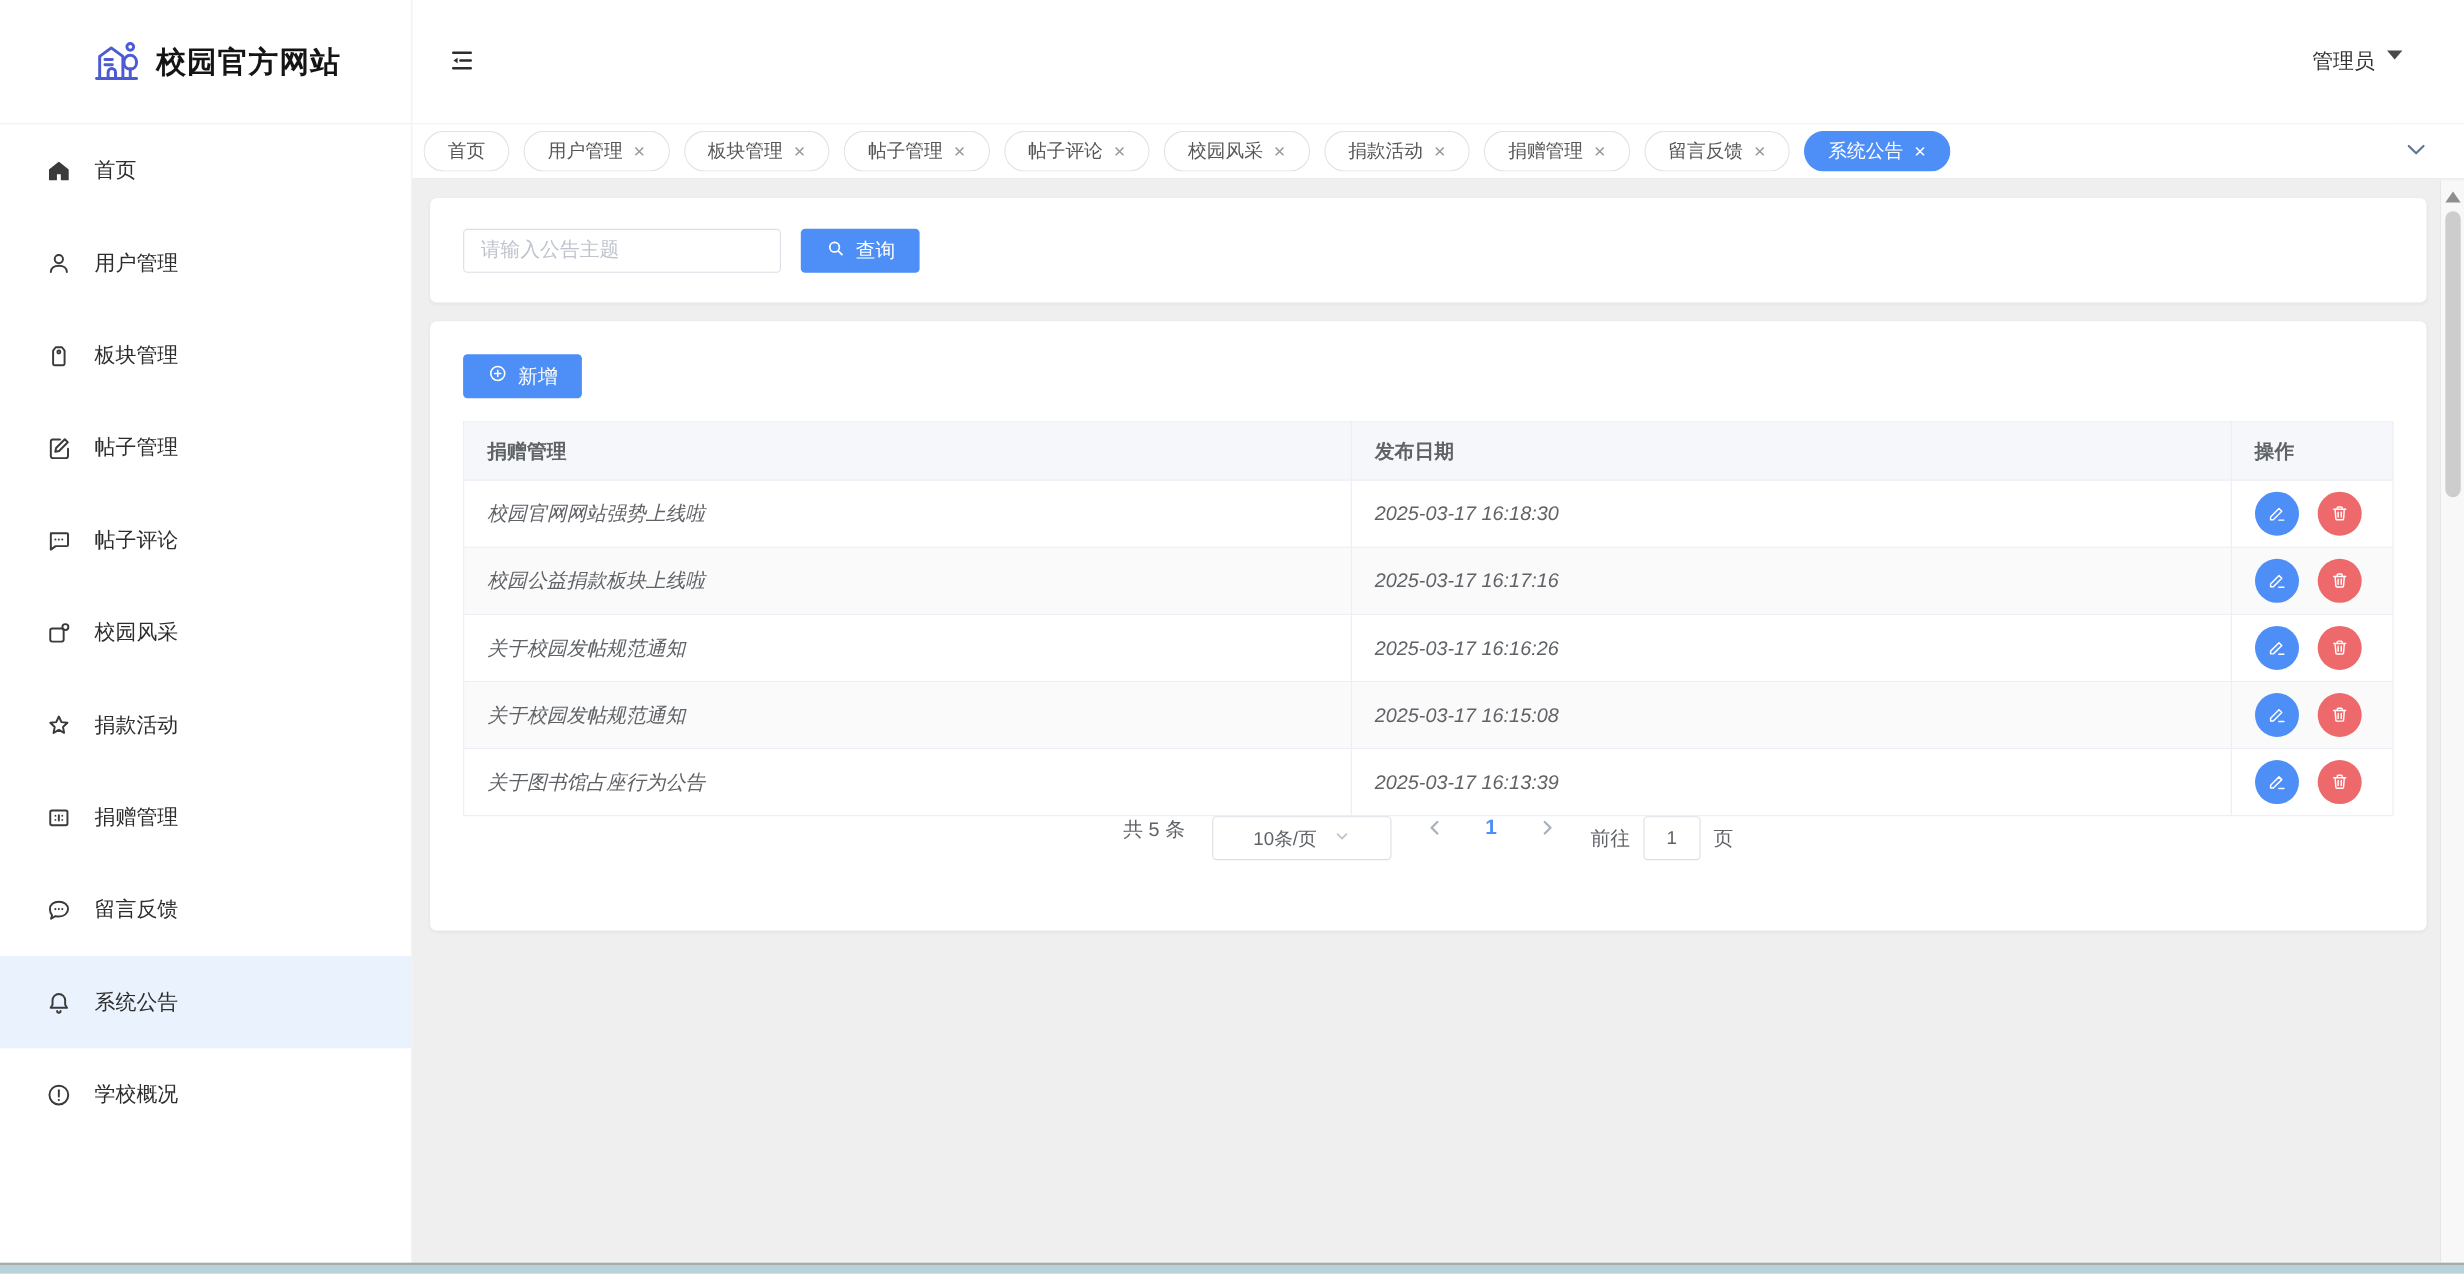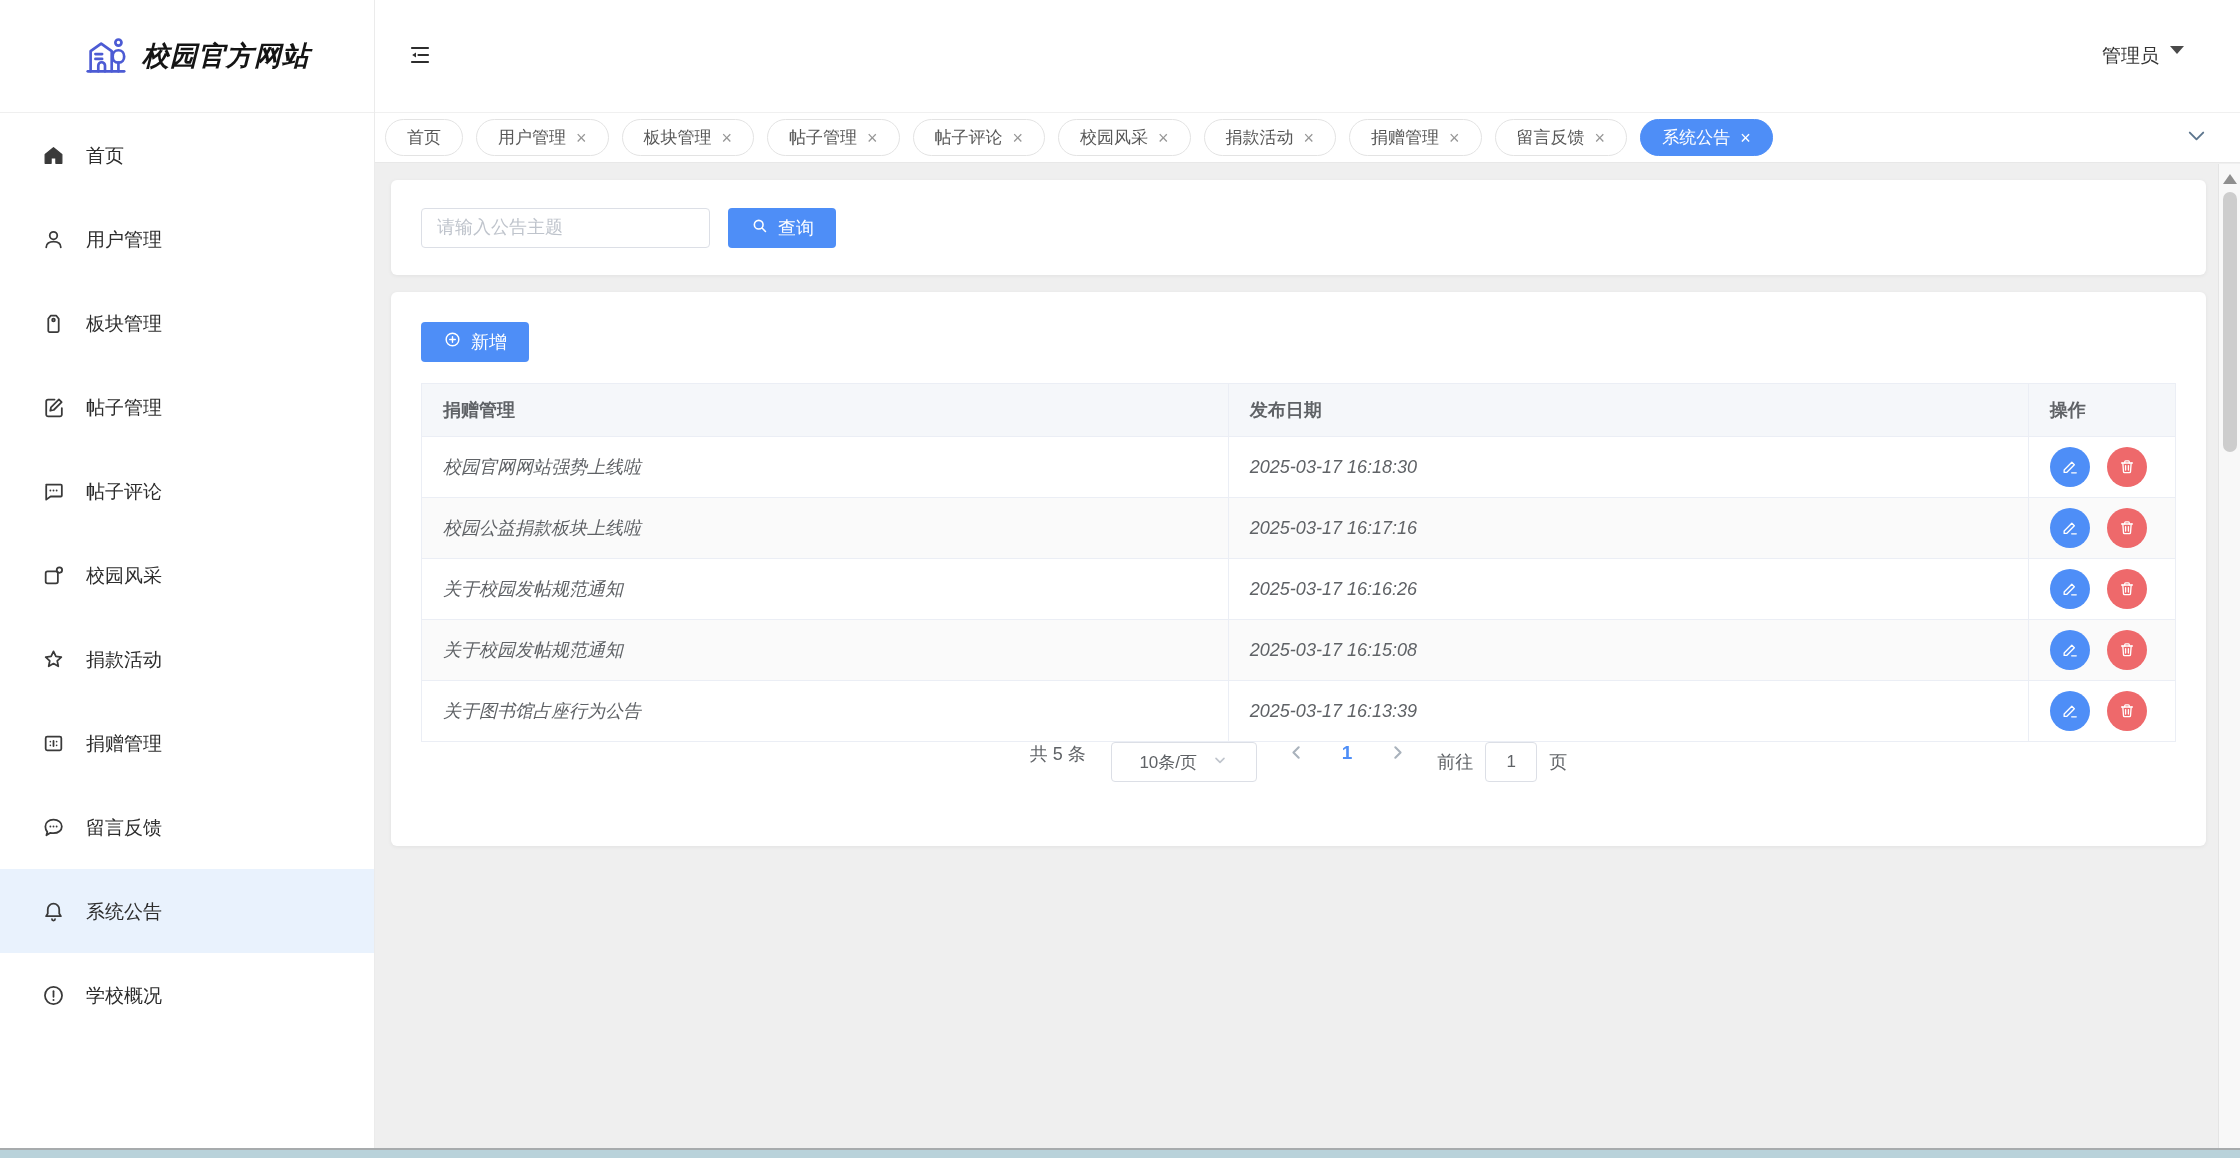--- a/index.html
+++ b/index.html
@@ -4,21 +4,21 @@
 <style>
   * { box-sizing: border-box; margin: 0; padding: 0; }
   html,body { background:#dcdcdc; }
   body { font-family: "Liberation Sans", "DejaVu Sans", sans-serif; }
   .screen { width:2240px; height:1158px; position:relative; background:#efefef; overflow:hidden; display:flex; }
 
   
   .sidebar { width:375px; height:1148px; background:#fff; border-right:1px solid #ebebeb; flex-shrink:0; }
   .logo { height:113px; display:flex; align-items:center; padding-left:82px; gap:14px; border-bottom:1px solid #efefef; }
   .logo-icon svg { width:46px; height:46px; color:#4c5bd4; display:block; }
-  .logo-title { font-size:27px; font-weight:700; color:#141414; letter-spacing:1px;font-style:italic; }
+  .logo-title { font-size:27px; font-weight:700; color:#141414; letter-spacing:1px; }
   .menu { }
   .side-item { height:84px; display:flex; align-items:center; padding-left:41px; gap:20px; font-size:19px; color:#2d2d2d; cursor:pointer; }
   .side-item.active { background:#e9f2fd; }
   .side-icon svg { width:25px; height:25px; display:block; color:#3a3a3a; }
   .side-label { line-height:1; }
 
   
   .main { flex:1; min-width:0; height:1148px; display:flex; flex-direction:column; }
   .topbar { height:113px; background:#fff; border-bottom:1px solid #f0f0f0; display:flex; align-items:center; justify-content:space-between; padding:0 56px 0 33px; flex-shrink:0; }
   .collapse-btn { background:none; border:none; cursor:pointer; display:flex; }
@@ -52,21 +52,21 @@
   .tbl td { height:61px; font-size:18px; color:#5f6266; background:#fff;font-style:italic; }
   tr.striped td { background:#fafafa; }
   .action-wrap { display:flex; gap:17px; align-items:center; }
   .circle-btn { width:40px; height:40px; border-radius:50%; display:inline-flex; align-items:center; justify-content:center; border:none; cursor:pointer; color:#fff; padding:0; }
   .circle-btn span { display:flex; }
   .circle-btn.edit { background:var(--primary); }
   .circle-btn.del { background:var(--danger); }
   .circle-btn svg { width:20px; height:20px; }
 
   .pagination { display:flex; align-items:flex-start; justify-content:center; gap:25px; height:104px; font-size:18px; color:#5f6266; }
-  .page-size { width:146px; height:40px; border:1px solid #dcdfe6; border-radius:4px; display:flex; align-items:center; justify-content:center; gap:15px; font-size:17px; color:#5f6266; background:#fff; cursor:pointer; }
+  .page-size { width:163px; height:40px; border:1px solid #dcdfe6; border-radius:4px; display:flex; align-items:center; justify-content:center; gap:15px; font-size:17px; color:#5f6266; background:#fff; cursor:pointer; }
   .page-size svg { width:16px; height:16px; color:#bfc4cc; }
   .page-arrow { background:none; border:none; cursor:pointer; display:flex; padding:0 4px; }
   .page-arrow svg { width:21px; height:21px; color:#a9b2bc; }
   .page-num { color:var(--primary); font-weight:700; font-size:19px; padding:0 6px; cursor:pointer; }
   .goto-group { display:flex; align-items:center; gap:12px; }
   .goto-input { width:52px; height:40px; border:1px solid #dcdfe6; border-radius:4px; text-align:center; font-size:17px; color:#5f6266; outline:none; }
 
   
   .vscroll { position:absolute; top:164px; right:0; bottom:10px; width:22px; background:#f8f8f8; border-left:1px solid #e4e4e4; }
   .vscroll-arrow { width:0; height:0; border-left:7px solid transparent; border-right:7px solid transparent; border-bottom:10px solid #8f8f8f; margin:10px auto 8px auto; }

